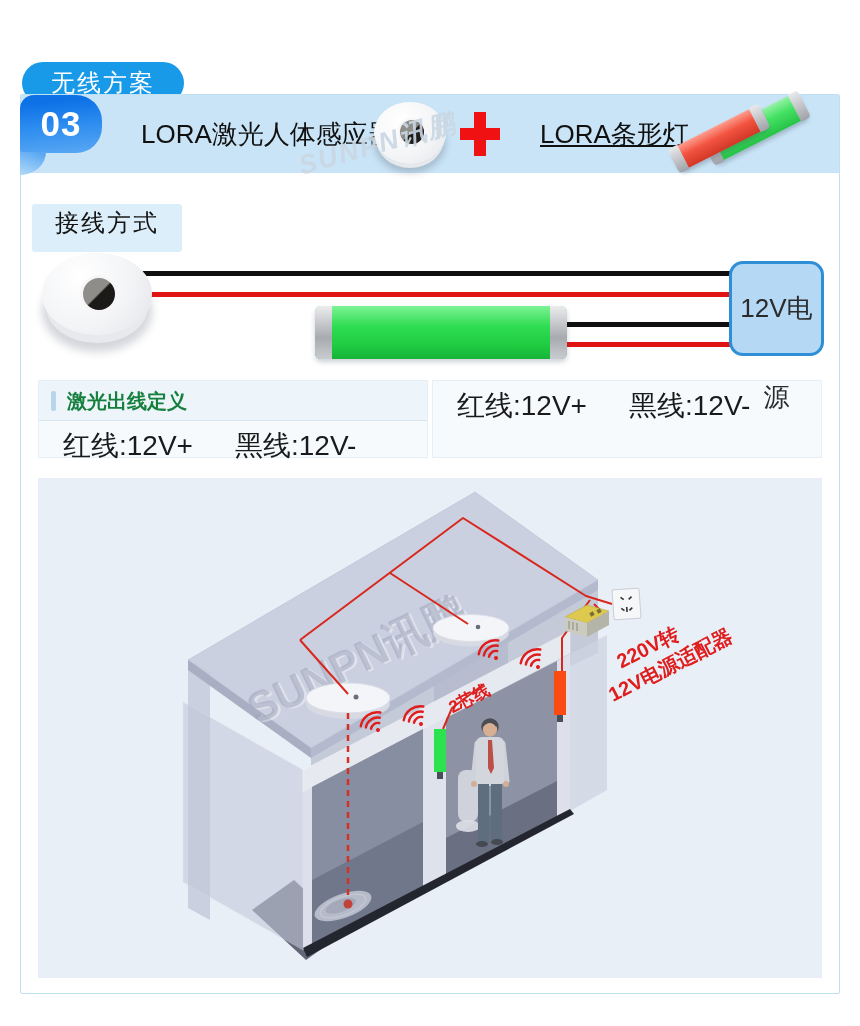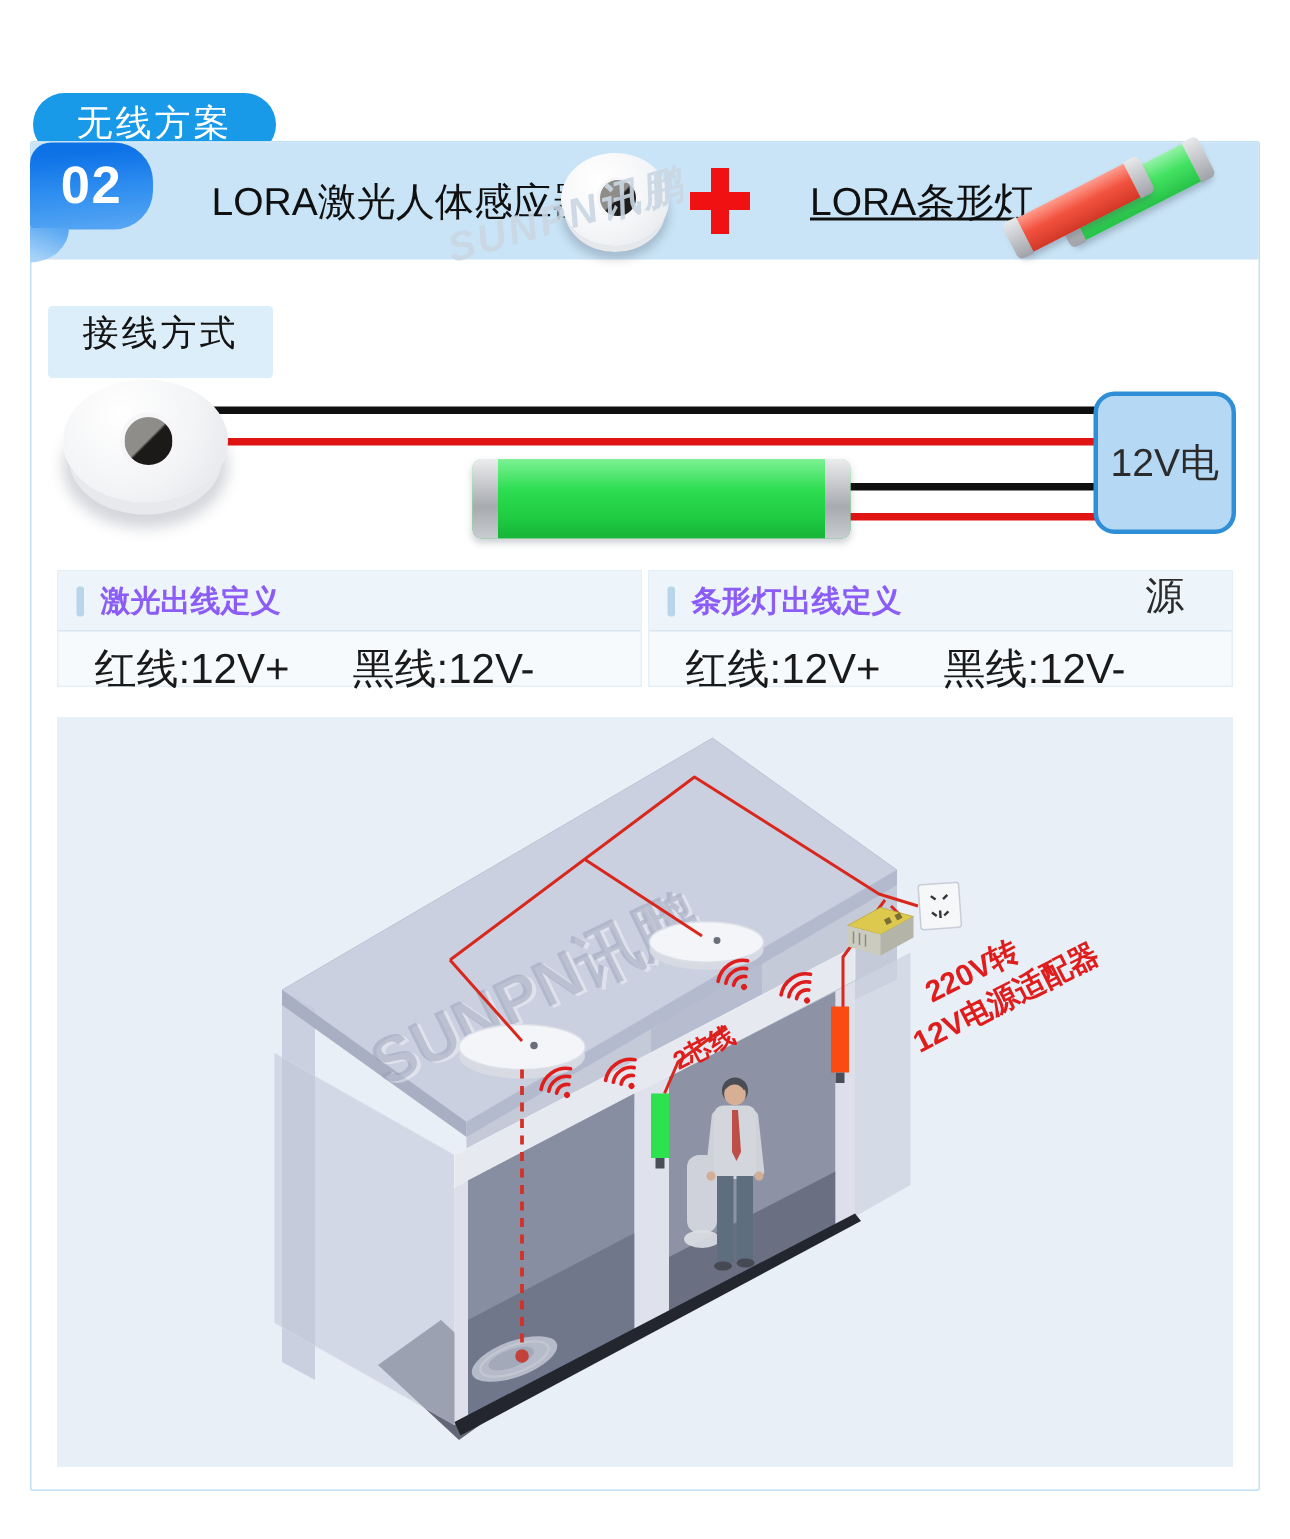--- a/index.html
+++ b/index.html
@@ -122,21 +122,21 @@
     font-size:26px;color:#2b2b2b;text-align:center;line-height:89px;
   }
 
   
   .def-block{position:absolute;top:380px;height:78px;box-sizing:border-box;
     background:#f6fafd;border:1px solid #e4eff7;}
   .def-left{left:38px;width:390px;}
   .def-right{left:432px;width:390px;}
   .def-head{
     position:relative;height:40px;background:#edf4fa;border-bottom:1px solid #d9e7f1;
-    font-size:20px;font-weight:bold;color:#8b5cf6;line-height:40px;padding-left:28px;
+    font-size:20px;font-weight:bold;color:#15803d;line-height:40px;padding-left:28px;
     box-sizing:border-box;
   }
   .def-head::before{
     content:"";position:absolute;left:12px;top:10px;width:5px;height:20px;
     background:#b7d6ea;border-radius:2px;
   }
   .def-body{position:relative;height:36px;font-size:28px;color:#1a1a1a;}
   .def-body .v1{position:absolute;left:24px;top:6px;}
   .def-body .v2{position:absolute;left:196px;top:6px;}
 
@@ -145,21 +145,21 @@
   svg text{font-family:"Liberation Sans","DejaVu Sans",sans-serif;}
 </style>
 </head>
 <body>
 
 <div class="abs top-badge">无线方案</div>
 
 <div class="abs card"></div>
 
 <div class="abs band"></div>
-<div class="abs num-badge">02</div>
+<div class="abs num-badge">03</div>
 <div class="abs hdr-title left">LORA激光人体感应器</div>
 <div class="abs sensor-sm">
   <div class="core"></div>
 </div>
 <div class="abs plus-icon"></div>
 <div class="abs hdr-title right">LORA条形灯</div>
 <div class="abs strips">
   <div class="strip-green-sm"></div>
   <div class="strip-red-sm"></div>
 </div>
@@ -177,21 +177,20 @@
 <div class="abs power-box">12V电源</div>
 
 <div class="def-block def-left">
   <div class="def-head">激光出线定义</div>
   <div class="def-body">
     <span class="v1">红线:12V+</span>
     <span class="v2">黑线:12V-</span>
   </div>
 </div>
 <div class="def-block def-right">
-  <div class="def-head">条形灯出线定义</div>
   <div class="def-body">
     <span class="v1">红线:12V+</span>
     <span class="v2">黑线:12V-</span>
   </div>
 </div>
 
 <div class="abs panel">
 <svg width="784" height="500" viewBox="0 0 784 500">
 
   <polygon points="150,182 172,194 172,442 150,430" fill="#c6ccdd" opacity="0.9"></polygon>

